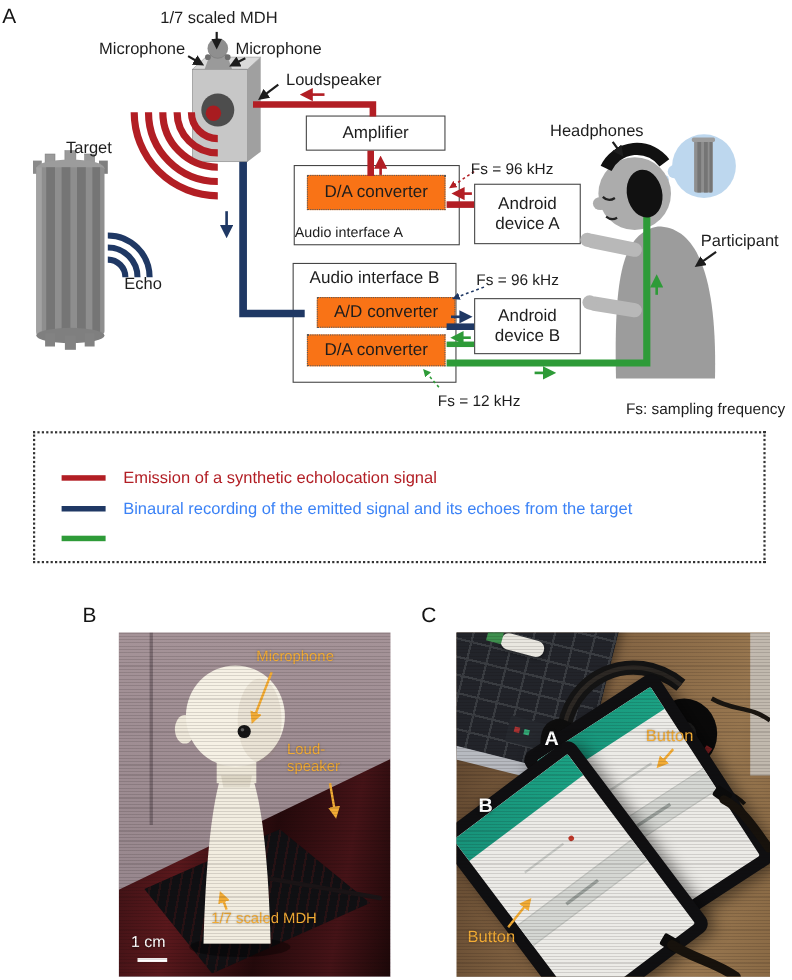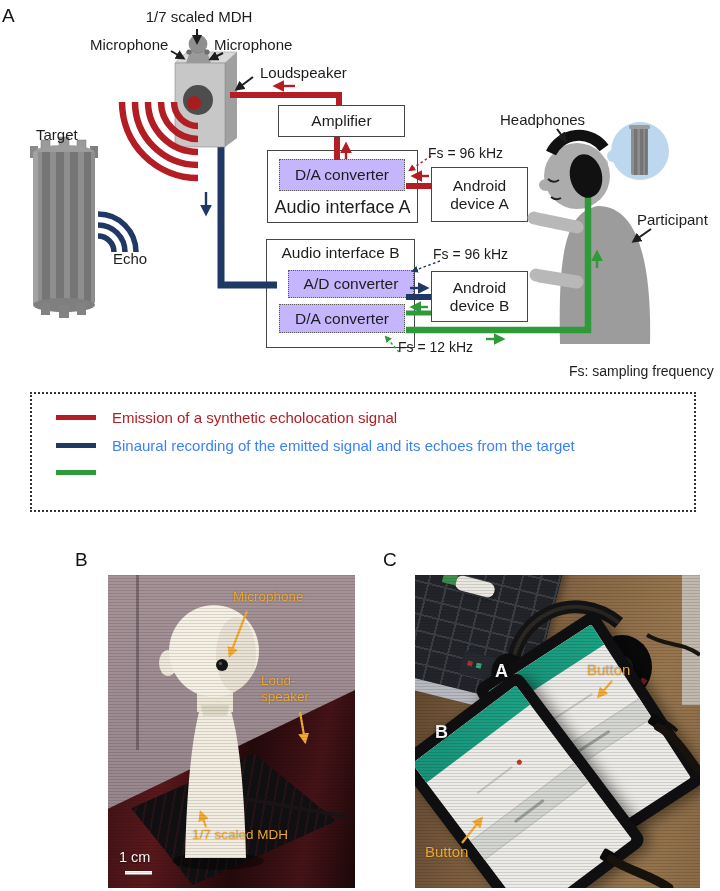--- a/index.html
+++ b/index.html
@@ -6,26 +6,26 @@
   .fig{position:relative;width:720px;height:891px;background:#ffffff;
        font-family:"Liberation Sans",sans-serif;overflow:hidden;color:#1d1d1d}
   .t{position:absolute;color:#1d1d1d;font-size:15px;line-height:1.22;z-index:4;white-space:nowrap}
   .t.wrap{white-space:normal}
   .panel-letter{font-size:19px;color:#141414}
   .small{font-size:14px}
   .box{position:absolute;border:1.6px solid #464646;background:#fff;z-index:1;
        box-sizing:border-box;color:#1d1d1d}
   .flexc{display:flex;align-items:center;justify-content:center;text-align:center;
        font-size:15.5px;line-height:1.12}
-  .dotted{border:1.6px dotted #5a5a5a;background:#c4b5fd}
+  .dotted{border:1.6px dotted #5a5a5a;background:#f97316}
   svg.overlay{position:absolute;pointer-events:none}
   .legend{position:absolute;left:30px;top:392px;width:666px;height:120px;
        border:2px dotted #333;background:#fff;z-index:1;padding:12px 14px;box-sizing:border-box}
   .leg-row{display:flex;align-items:flex-start;margin-top:8px}
-  .leg-row:first-child{margin-top:2px}
+  .leg-row:first-child{margin-top:19px}
   .leg-swatch{width:40px;height:5px;margin:7px 16px 0 10px;flex:0 0 auto}
   .leg-text{font-size:15px;line-height:1.3}
   .c-red{color:#B21E24}.b-red{background:#B21E24}
   .c-nav{color:#3b82f6}.b-nav{background:#1F3864}
   .c-grn{color:#2E9B38}.b-grn{background:#2E9B38}
   .photo{position:absolute;top:575px;height:313px;overflow:hidden;z-index:1}
   #photoB{left:108px;width:247px;background:linear-gradient(180deg,#a59398 0%,#9b8a90 55%,#93838a 100%)}
   #photoC{left:415px;width:285px;background:linear-gradient(100deg,#5e452e 0%,#7b5d3e 28%,#8a6a47 55%,#97764f 80%,#8a6a45 100%)}
   .scan{position:absolute;left:0;top:0;right:0;bottom:0;z-index:9;pointer-events:none;
        background:repeating-linear-gradient(180deg,rgba(15,8,8,.13) 0 1px,rgba(255,255,255,0) 1px 3px)}
@@ -45,21 +45,21 @@
 </head>
 <body>
 
 <div class="fig">
 
   <div class="t panel-letter" style="left:2px;top:4px">A</div>
 
   <div class="box flexc" style="left:278px;top:105px;width:127px;height:32px">Amplifier</div>
 
   <div class="box" style="left:267px;top:150px;width:151px;height:73px">
-    <div class="t" style="left:0;right:0;bottom:3px;text-align:center;position:absolute;font-size:18px">Audio interface A</div>
+    <div class="t" style="left:0;right:0;bottom:3px;text-align:left;position:absolute;font-size:13px">Audio interface A</div>
   </div>
   <div class="box dotted flexc" style="left:279px;top:159px;width:126px;height:32px">D/A converter</div>
 
   <div class="box flexc" style="left:431px;top:167px;width:97px;height:55px;padding:2px">Android device A</div>
 
   <div class="box" style="left:266px;top:239px;width:149px;height:109px">
     <div class="t" style="left:0;right:0;top:4px;text-align:center;position:absolute;font-size:15.5px">Audio interface B</div>
   </div>
   <div class="box dotted flexc" style="left:288px;top:270px;width:126px;height:28px">A/D converter</div>
   <div class="box dotted flexc" style="left:279px;top:304px;width:126px;height:29px">D/A converter</div>
@@ -184,25 +184,25 @@
       <line x1="253" y1="77" x2="237" y2="89" marker-end="url(#mk-bk)"></line>
       <line x1="557" y1="129" x2="565" y2="140" marker-end="url(#mk-bk)"></line>
       <line x1="651" y1="229" x2="634" y2="241" marker-end="url(#mk-bk)"></line>
     </g>
   </svg>
 
   <div class="t" style="left:135px;top:8px;width:128px;text-align:center">1/7 scaled MDH</div>
   <div class="t" style="left:90px;top:36px">Microphone</div>
   <div class="t" style="left:214px;top:36px">Microphone</div>
   <div class="t" style="left:260px;top:64px">Loudspeaker</div>
-  <div class="t" style="left:36px;top:126px">Target</div>
+  <div class="t" style="left:60px;top:126px">Target</div>
   <div class="t" style="left:113px;top:250px">Echo</div>
   <div class="t small" style="left:428px;top:145px">Fs = 96 kHz</div>
   <div class="t small" style="left:433px;top:246px">Fs = 96 kHz</div>
-  <div class="t small" style="left:398px;top:339px">Fs = 12 kHz</div>
+  <div class="t small" style="left:398px;top:356px">Fs = 12 kHz</div>
   <div class="t" style="left:500px;top:111px">Headphones</div>
   <div class="t" style="left:637px;top:211px">Participant</div>
   <div class="t small" style="left:569px;top:363px">Fs: sampling frequency</div>
 
   <div class="legend">
     <div class="leg-row">
       <div class="leg-swatch b-red"></div>
       <div class="leg-text c-red">Emission of a synthetic echolocation signal</div>
     </div>
     <div class="leg-row">

